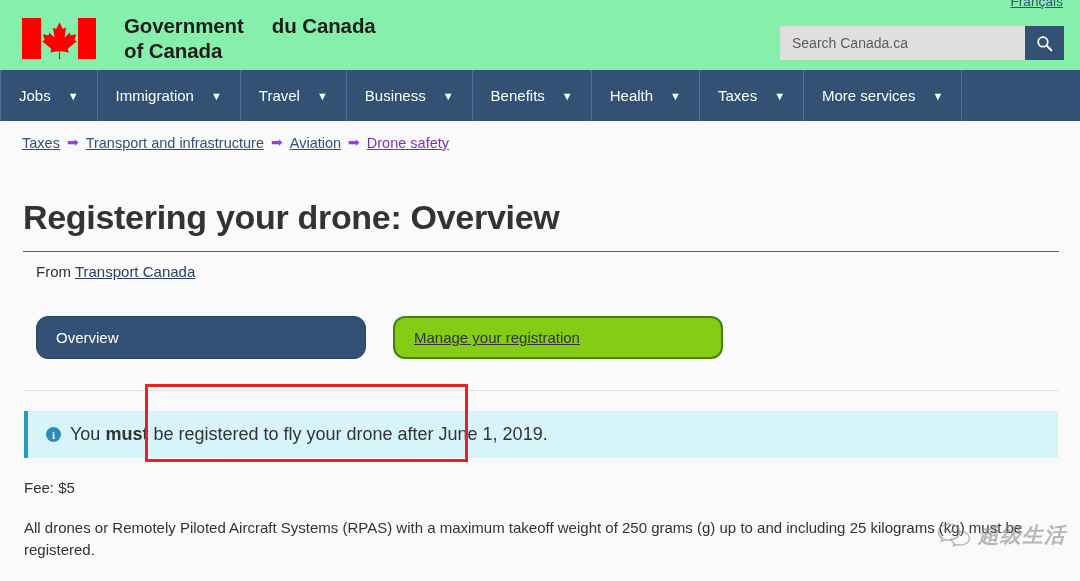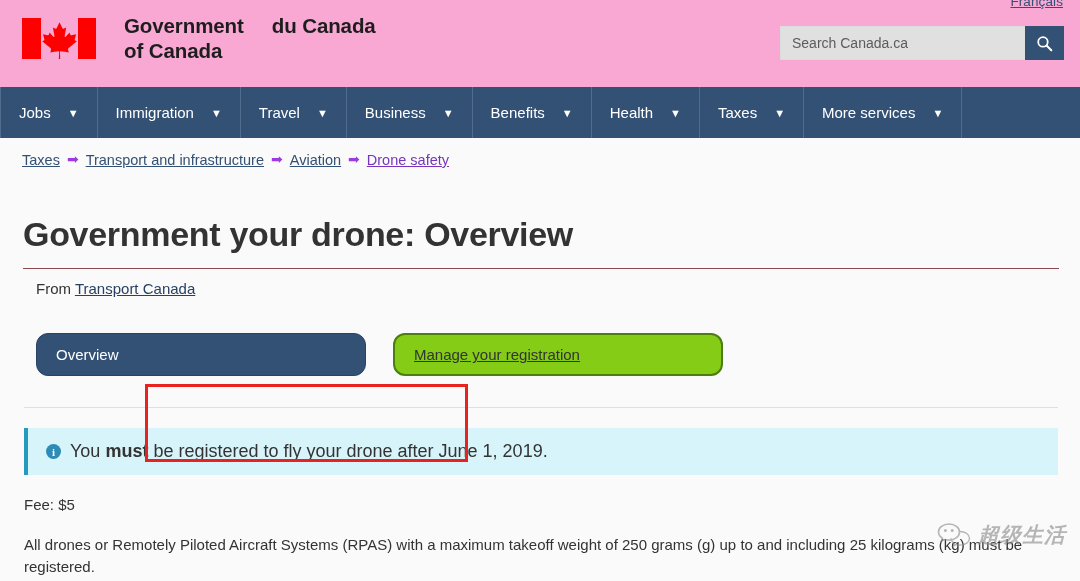--- a/index.html
+++ b/index.html
@@ -8,22 +8,22 @@
     width: 1080px; height: 581px;
     overflow: hidden;
     background: #fafafa;
     font-family: "Liberation Sans", sans-serif;
     -webkit-font-smoothing: antialiased;
   }
 
   
   .brand-bar {
     position: relative;
-    height: 87px;
-    background: #f9a8d4;
+    height: 70px;
+    background: #86efac;
     border-bottom: 0;
   }
   .lang-link {
     position: absolute;
     right: 17px;
     top: -6px;
     font-size: 13.5px;
     color: #335075;
     text-decoration: underline;
     letter-spacing: .1px;
@@ -378,21 +378,21 @@
   <span class="bc-sep">➡</span>
   <a href="#">Transport and infrastructure</a>
   <span class="bc-sep">➡</span>
   <a href="#">Aviation</a>
   <span class="bc-sep">➡</span>
   <a href="#" class="visited">Drone safety</a>
 </div>
 
 <div class="content">
 
-  <h1 class="page-title">Government your drone: Overview</h1>
+  <h1 class="page-title">Registering your drone: Overview</h1>
   <hr class="title-rule">
 
   <div class="from-line">
     <span>From</span>
     <a href="#">Transport Canada</a>
   </div>
 
   <div class="tab-row">
     <div class="tab-btn active">
       <span class="tab-label">Overview</span>

